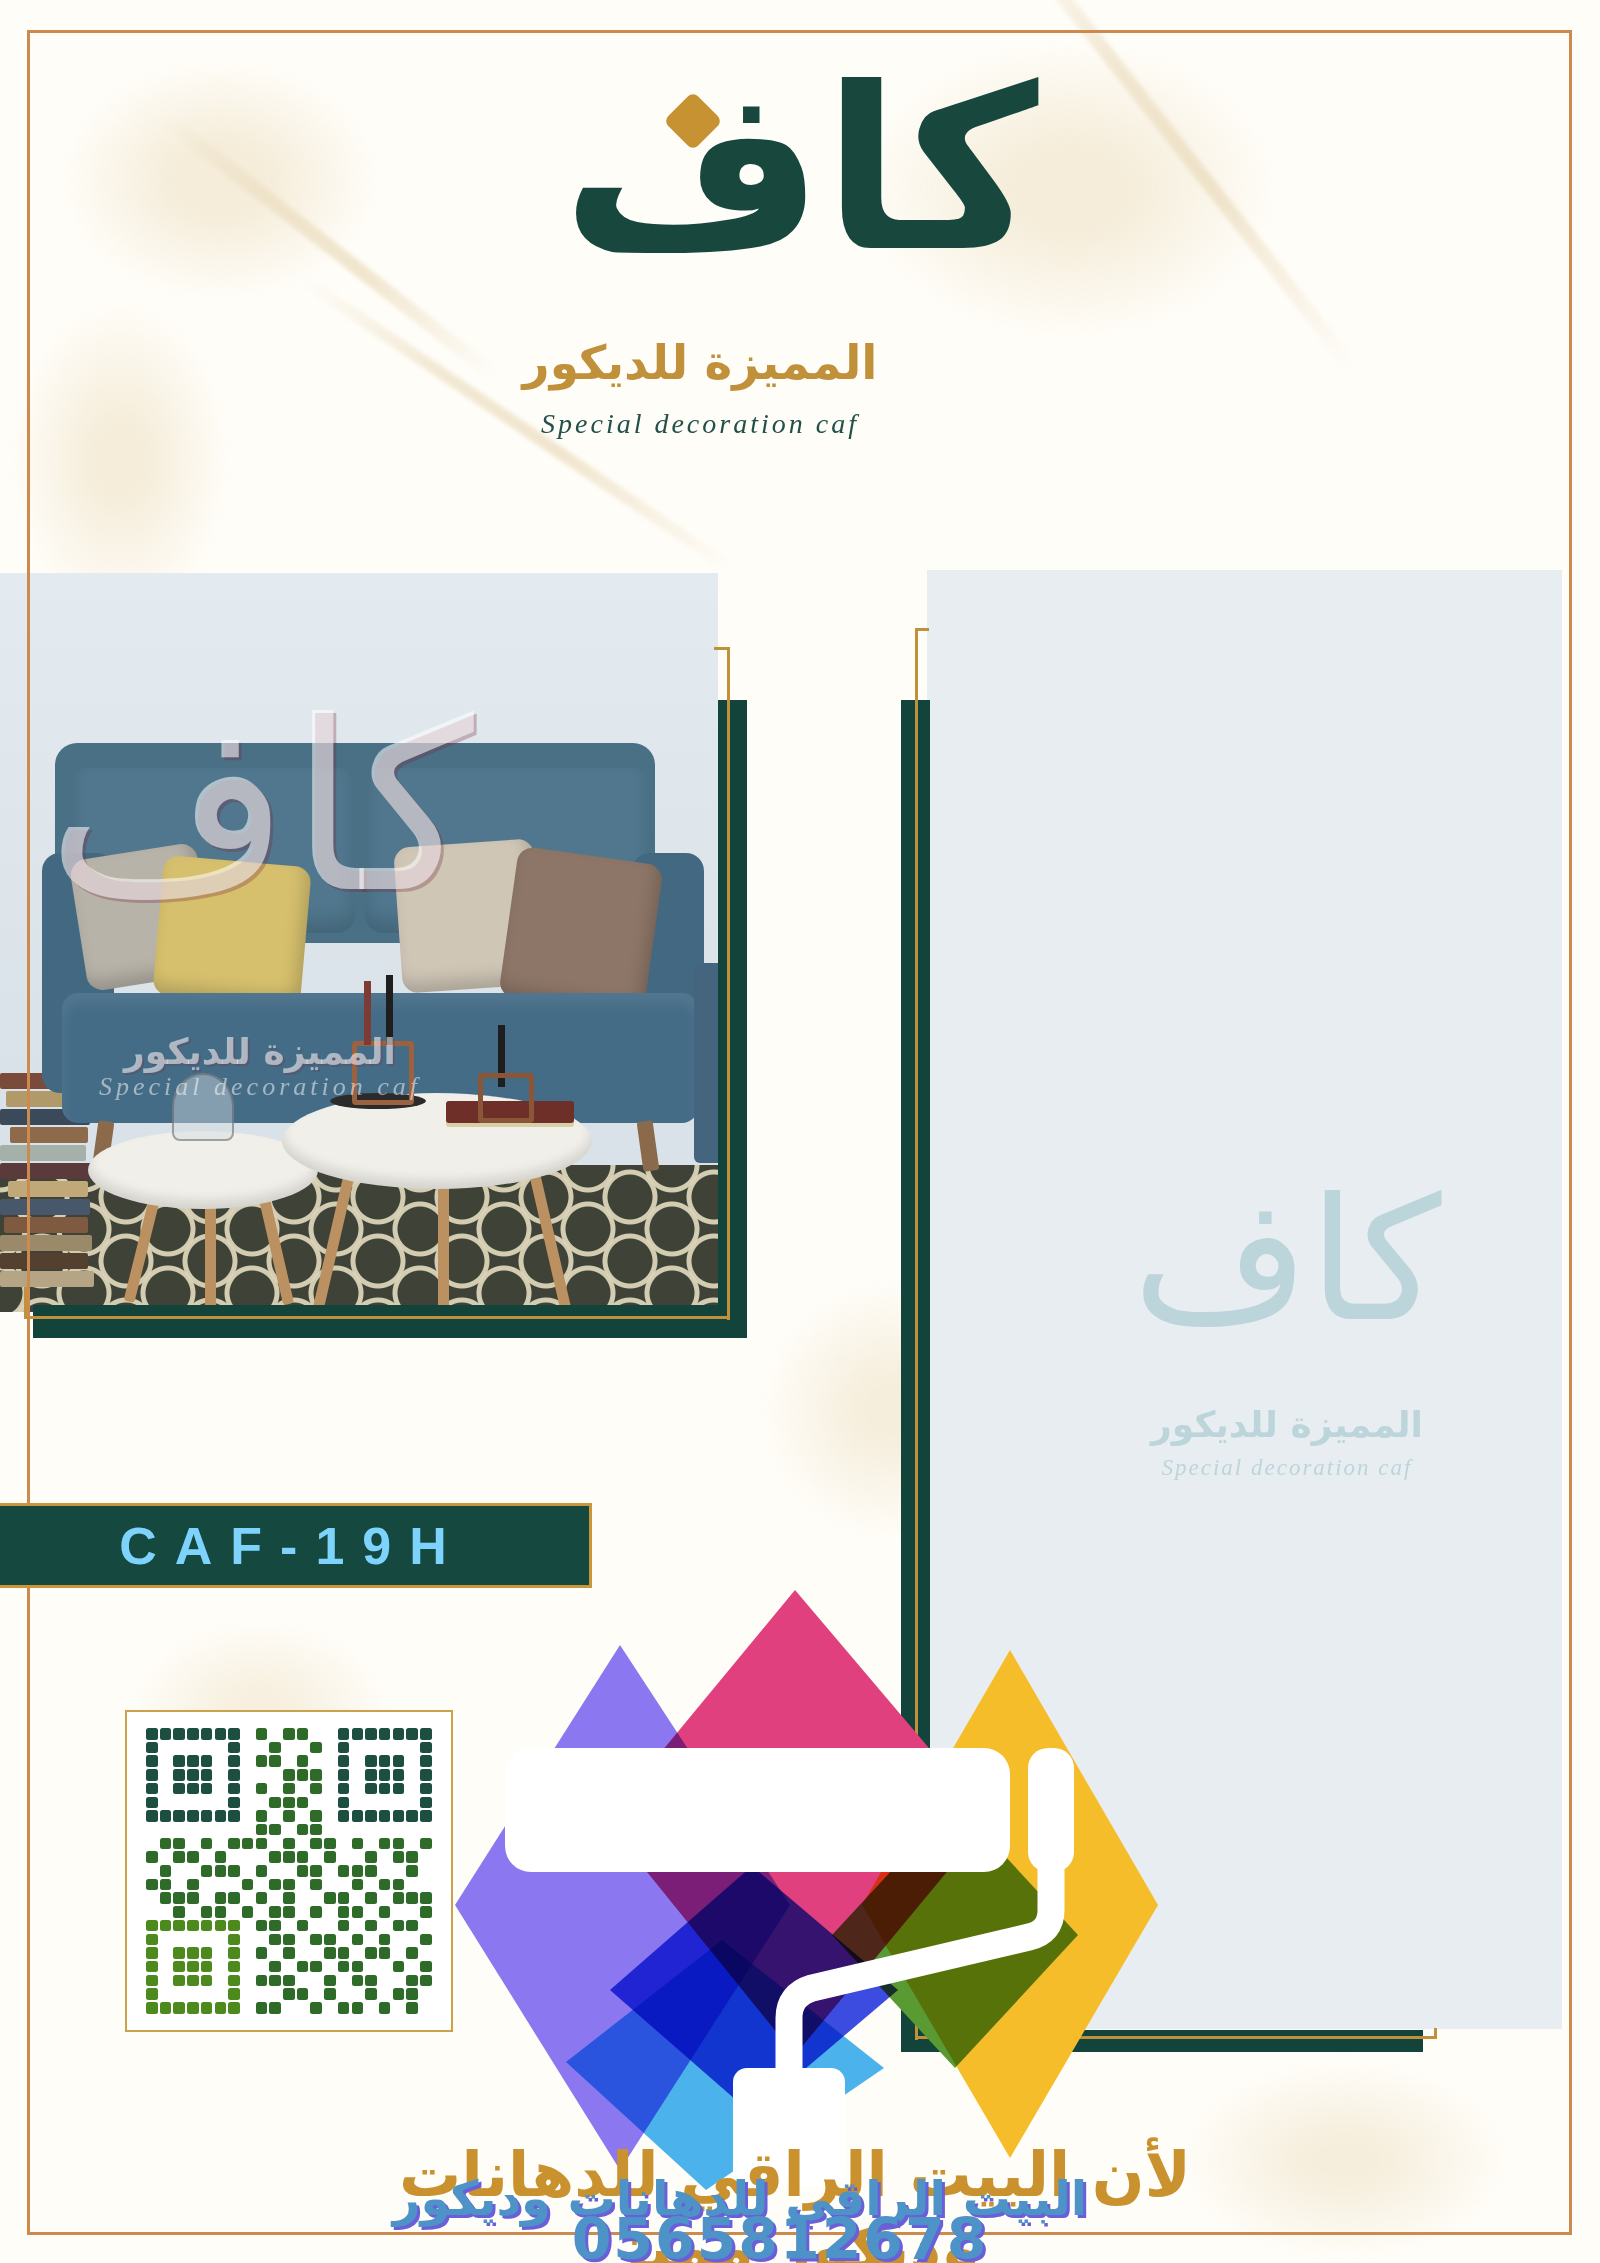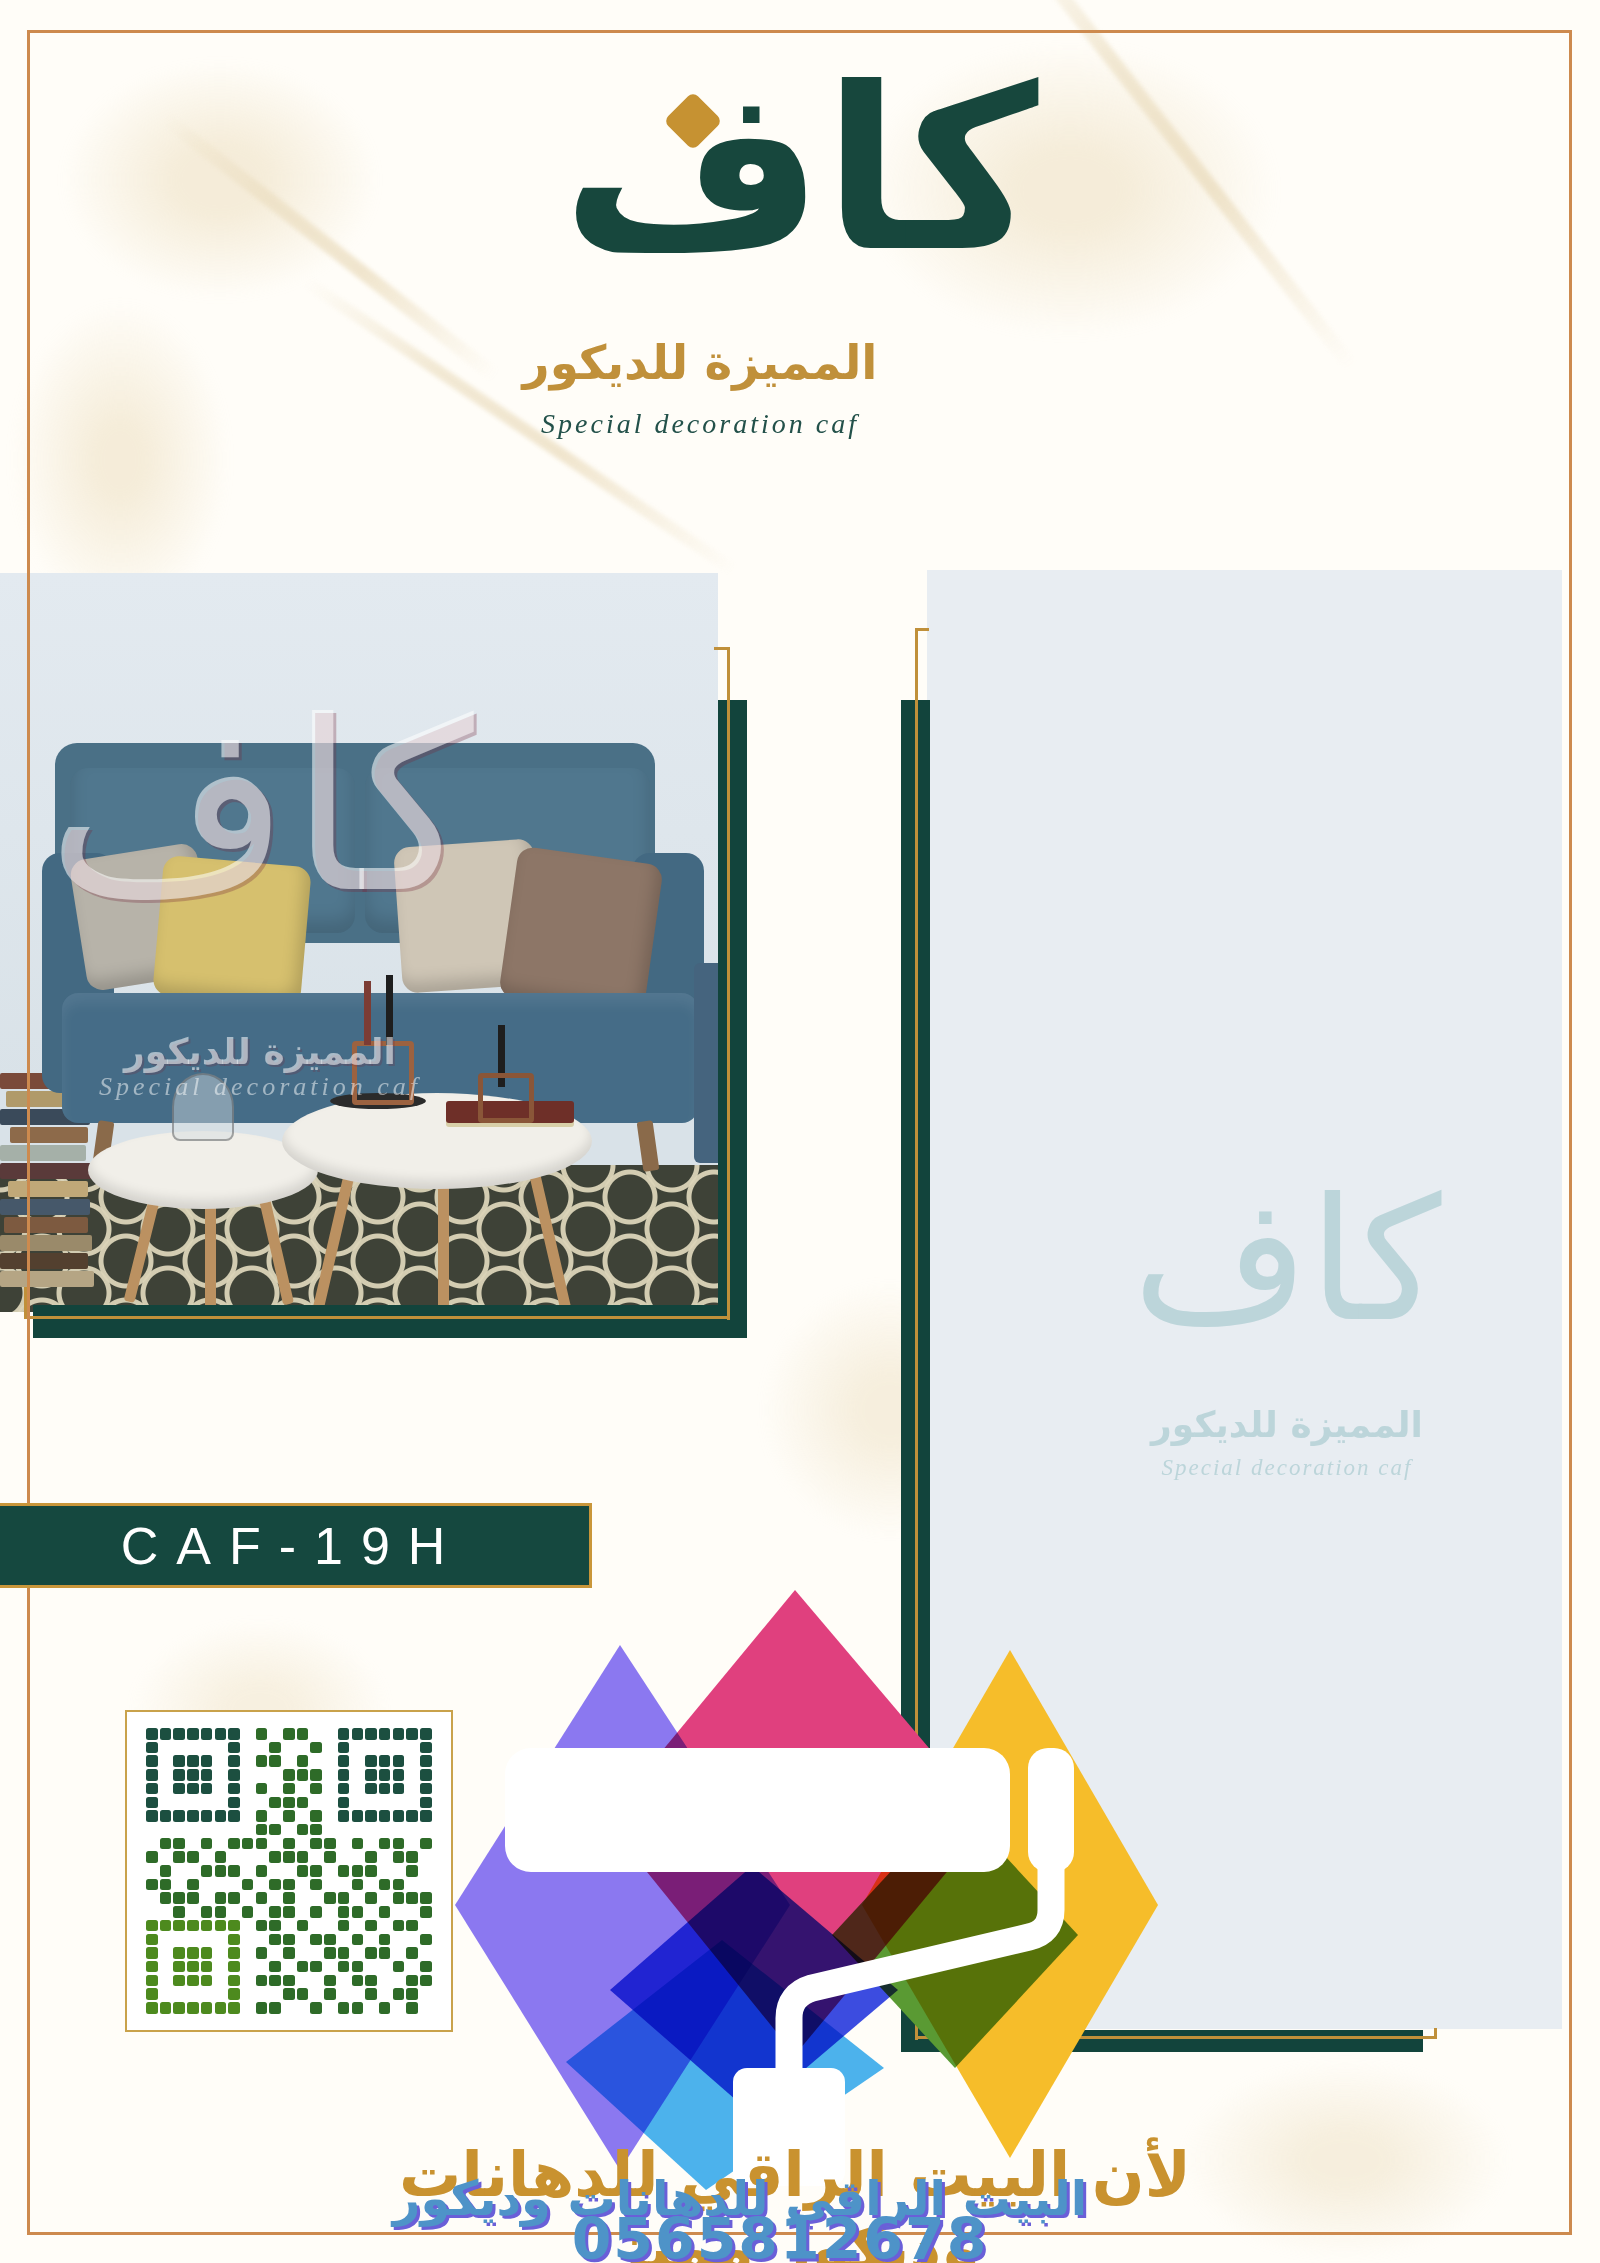--- a/index.html
+++ b/index.html
@@ -56,21 +56,21 @@
   .goldline{position:absolute;background:#c0903a;z-index:1;}
   
   .panel{position:absolute;left:927px;top:570px;width:635px;height:1459px;background:#e8edf2;z-index:1;}
   .panel-wm{position:absolute;left:180px;top:560px;width:360px;text-align:center;color:#bcd5da;}
   .panel-wm .k{font-size:170px;line-height:260px;}
   .panel-wm .a{font-size:36px;font-weight:bold;margin-top:14px;}
   .panel-wm .e{font-size:23px;letter-spacing:2px;font-family:"Liberation Serif",serif;font-style:italic;margin-top:10px;}
   
   .code-box{position:absolute;left:-8px;top:1503px;width:600px;height:85px;background:#15483f;
     border:3px solid #c9963a;z-index:3;display:flex;align-items:center;justify-content:center;box-sizing:border-box;}
-  .code-box span{color:#ffffff;font-size:52px;font-weight:normal;letter-spacing:18px;font-family:"Liberation Sans",sans-serif;}
+  .code-box span{color:#7dd3fc;font-size:52px;font-weight:bold;letter-spacing:18px;font-family:"Liberation Sans",sans-serif;}
   
   .qr-box{position:absolute;left:125px;top:1710px;width:328px;height:322px;background:#fff;
     border:2px solid #c9a24b;z-index:3;box-sizing:border-box;}
   .qr-grid{position:absolute;left:19px;top:16px;width:288px;height:288px;}
   
   .logo-svg{position:absolute;left:0;top:0;width:1600px;height:2263px;z-index:4;pointer-events:none;}
   
   .foot-gold{position:absolute;left:300px;top:2138px;width:990px;text-align:center;font-size:62px;font-weight:bold;
     color:#c9922f;z-index:5;direction:rtl;}
   .foot-blue{position:absolute;left:360px;top:2170px;width:760px;text-align:center;font-size:48px;font-weight:bold;

